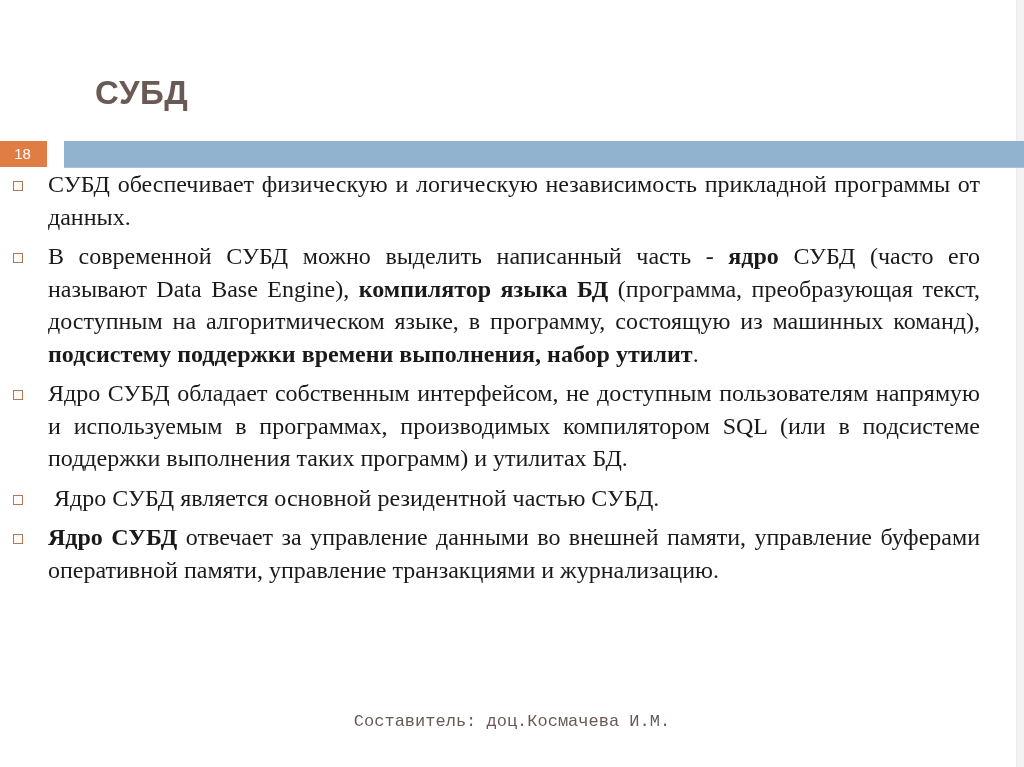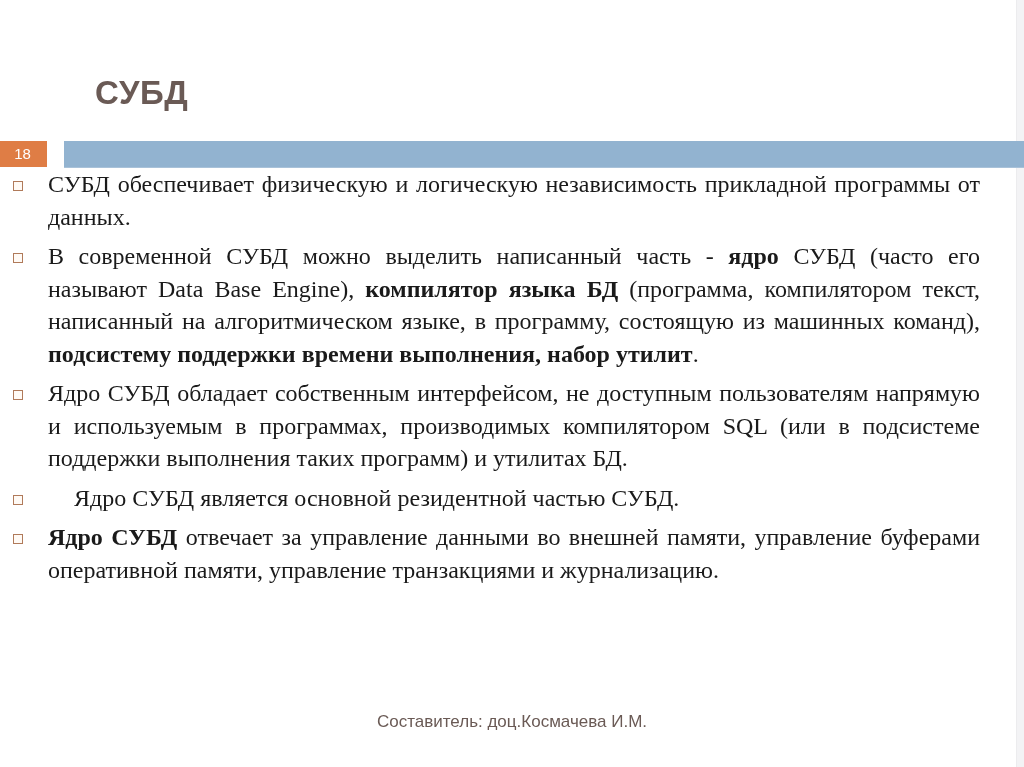--- a/index.html
+++ b/index.html
@@ -87,21 +87,21 @@
     }
     .bullet-item b {
       font-weight: bold;
     }
     .footer {
       position: absolute;
       left: 0;
       width: 1024px;
       top: 712px;
       text-align: center;
-      font-family: Liberation Sans, sans-serif;
+      font-family: Liberation Mono, monospace;
       font-size: 17px;
       color: #6a5a55;
     }
   </style>
 </head>
 <body>
 
 <div class="right-strip"></div>
 
 <h1 class="slide-title">СУБД</h1>
@@ -111,29 +111,29 @@
 </div>
 <div class="header-bar"></div>
 
 <ul class="content">
   <li class="bullet-item">
     <span class="bullet-icon"></span>
     <span>СУБД обеспечивает физическую и логическую независимость прикладной программы от данных.</span>
   </li>
   <li class="bullet-item">
     <span class="bullet-icon"></span>
-    <span>В современной СУБД можно выделить написанный часть - </span><b>ядро</b><span> СУБД (часто его называют Data Base Engine), </span><b>компилятор языка БД</b><span> (программа, компилятором текст, написанный на алгоритмическом языке, в программу, состоящую из машинных команд), </span><b>подсистему поддержки времени выполнения, набор утилит</b><span>.</span>
+    <span>В современной СУБД можно выделить написанный часть - </span><b>ядро</b><span> СУБД (часто его называют Data Base Engine), </span><b>компилятор языка БД</b><span> (программа, преобразующая текст, доступным на алгоритмическом языке, в программу, состоящую из машинных команд), </span><b>подсистему поддержки времени выполнения, набор утилит</b><span>.</span>
   </li>
   <li class="bullet-item">
     <span class="bullet-icon"></span>
     <span>Ядро СУБД обладает собственным интерфейсом, не доступным пользователям напрямую и используемым в программах, производимых компилятором SQL (или в подсистеме поддержки выполнения таких программ) и утилитах БД.</span>
   </li>
   <li class="bullet-item">
     <span class="bullet-icon"></span>
-    <span style="white-space: pre-wrap; margin-left: 20px;"> Ядро СУБД является основной резидентной частью СУБД.</span>
+    <span style="white-space: pre-wrap;"> Ядро СУБД является основной резидентной частью СУБД.</span>
   </li>
   <li class="bullet-item">
     <span class="bullet-icon"></span>
     <b>Ядро СУБД</b><span> отвечает за управление данными во внешней памяти, управление буферами оперативной памяти, управление транзакциями и журнализацию.</span>
   </li>
 </ul>
 
 <div class="footer">Составитель: доц.Космачева И.М.</div>
 
 </body></html>

